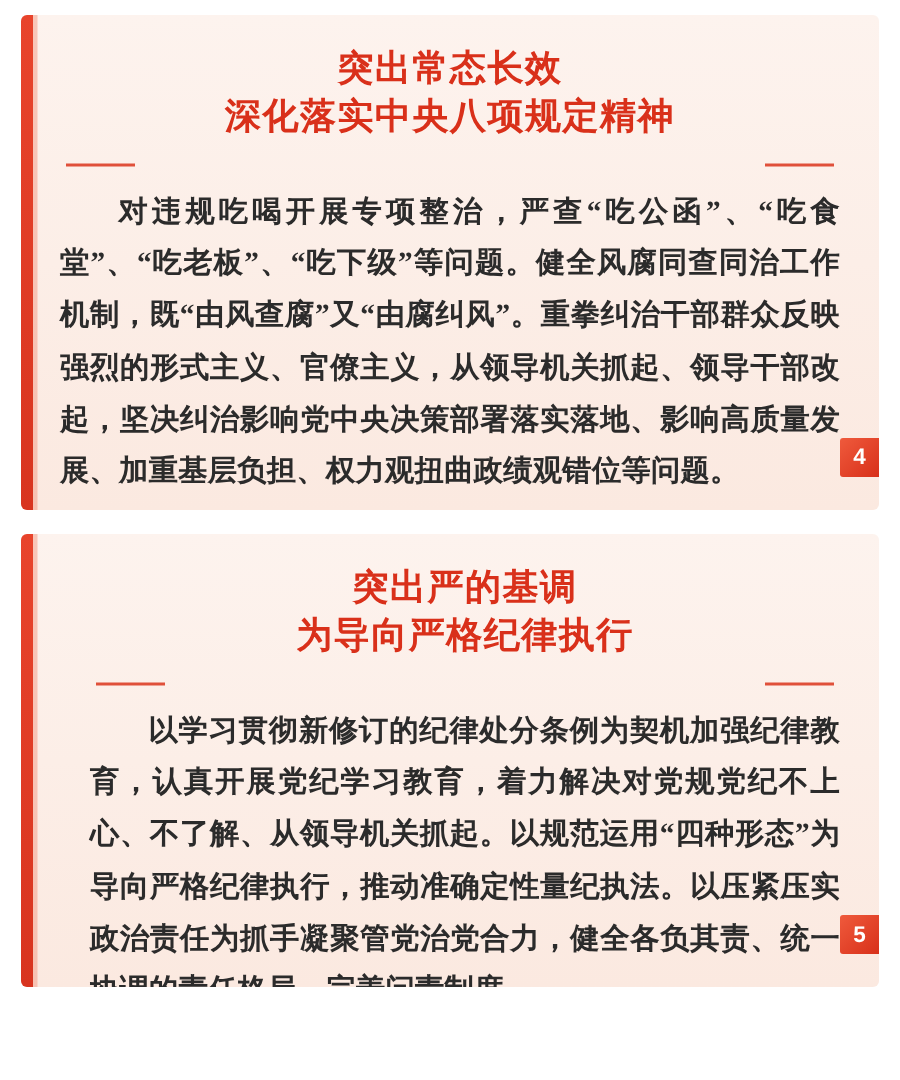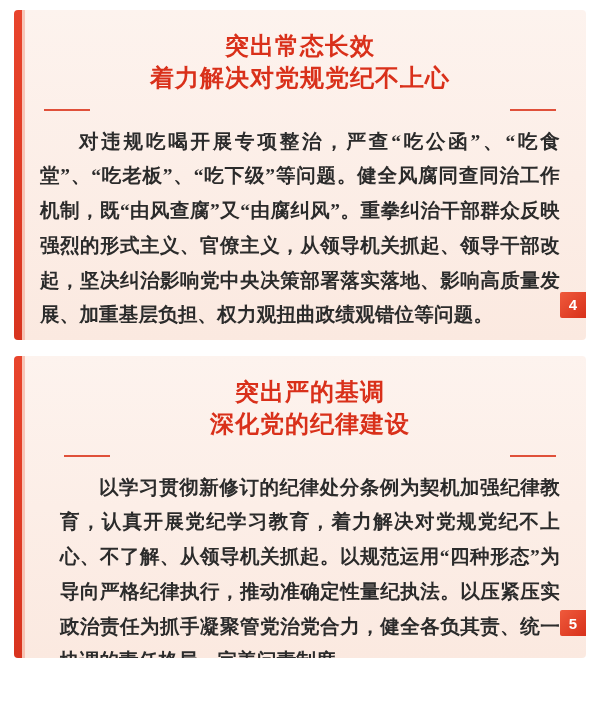--- a/index.html
+++ b/index.html
@@ -116,35 +116,35 @@
 </style>
 </head>
 <body>
 
 <div class="page">
 
   <div class="card card-1">
     <div class="left-bar"></div>
     <div class="head">
       <div class="head-line1">突出常态长效</div>
-      <div class="head-line2">着力解决对党规党纪不上心</div>
+      <div class="head-line2">深化落实中央八项规定精神</div>
     </div>
     <div class="rule-wrap">
       <span class="rule left"></span>
       <span class="rule right"></span>
     </div>
     <div class="body-text">对违规吃喝开展专项整治，严查“吃公函”、“吃食堂”、“吃老板”、“吃下级”等问题。健全风腐同查同治工作机制，既“由风查腐”又“由腐纠风”。重拳纠治干部群众反映强烈的形式主义、官僚主义，从领导机关抓起、领导干部改起，坚决纠治影响党中央决策部署落实落地、影响高质量发展、加重基层负担、权力观扭曲政绩观错位等问题。</div>
     <div class="page-num">4</div>
   </div>
 
   <div class="card card-2">
     <div class="left-bar"></div>
     <div class="head">
       <div class="head-line1">突出严的基调</div>
-      <div class="head-line2">深化党的纪律建设</div>
+      <div class="head-line2">为导向严格纪律执行</div>
     </div>
     <div class="rule-wrap">
       <span class="rule left"></span>
       <span class="rule right"></span>
     </div>
     <div class="body-text">以学习贯彻新修订的纪律处分条例为契机加强纪律教育，认真开展党纪学习教育，着力解决对党规党纪不上心、不了解、从领导机关抓起。以规范运用“四种形态”为导向严格纪律执行，推动准确定性量纪执法。以压紧压实政治责任为抓手凝聚管党治党合力，健全各负其责、统一协调的责任格局。完善问责制度。</div>
     <div class="page-num">5</div>
   </div>
 
 </div>

